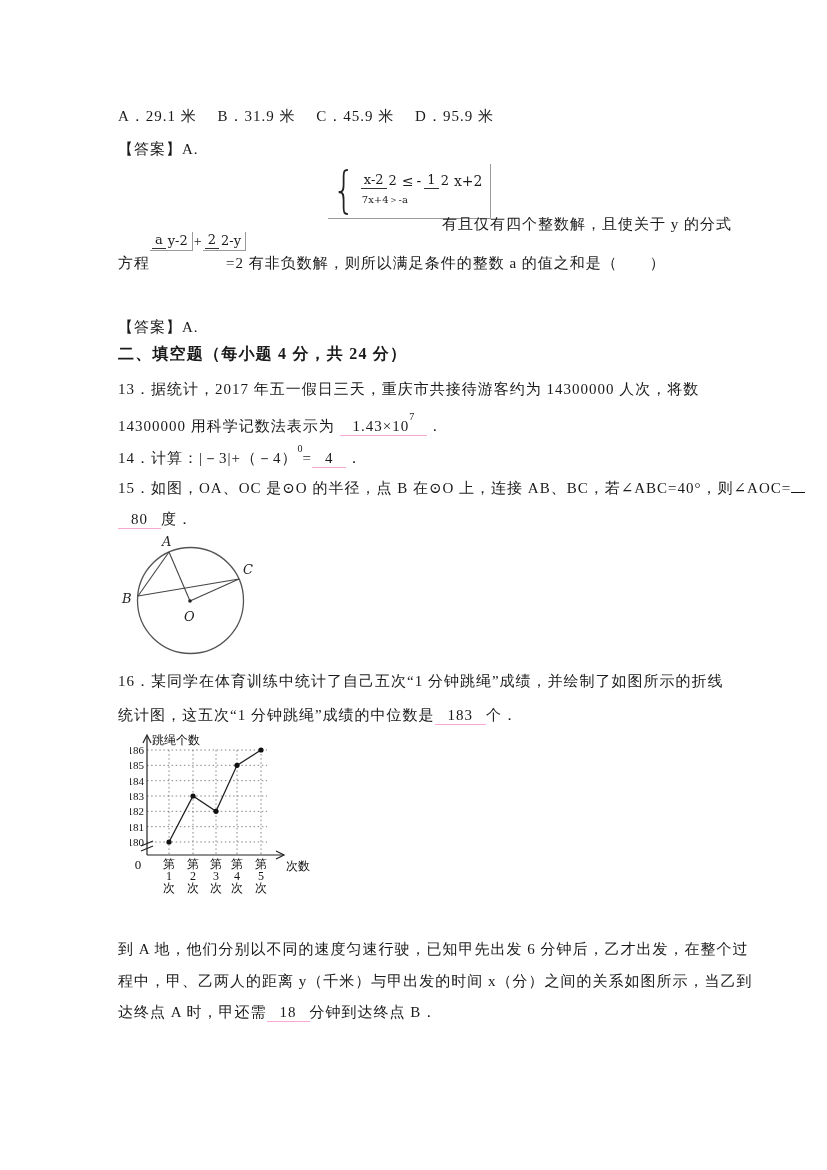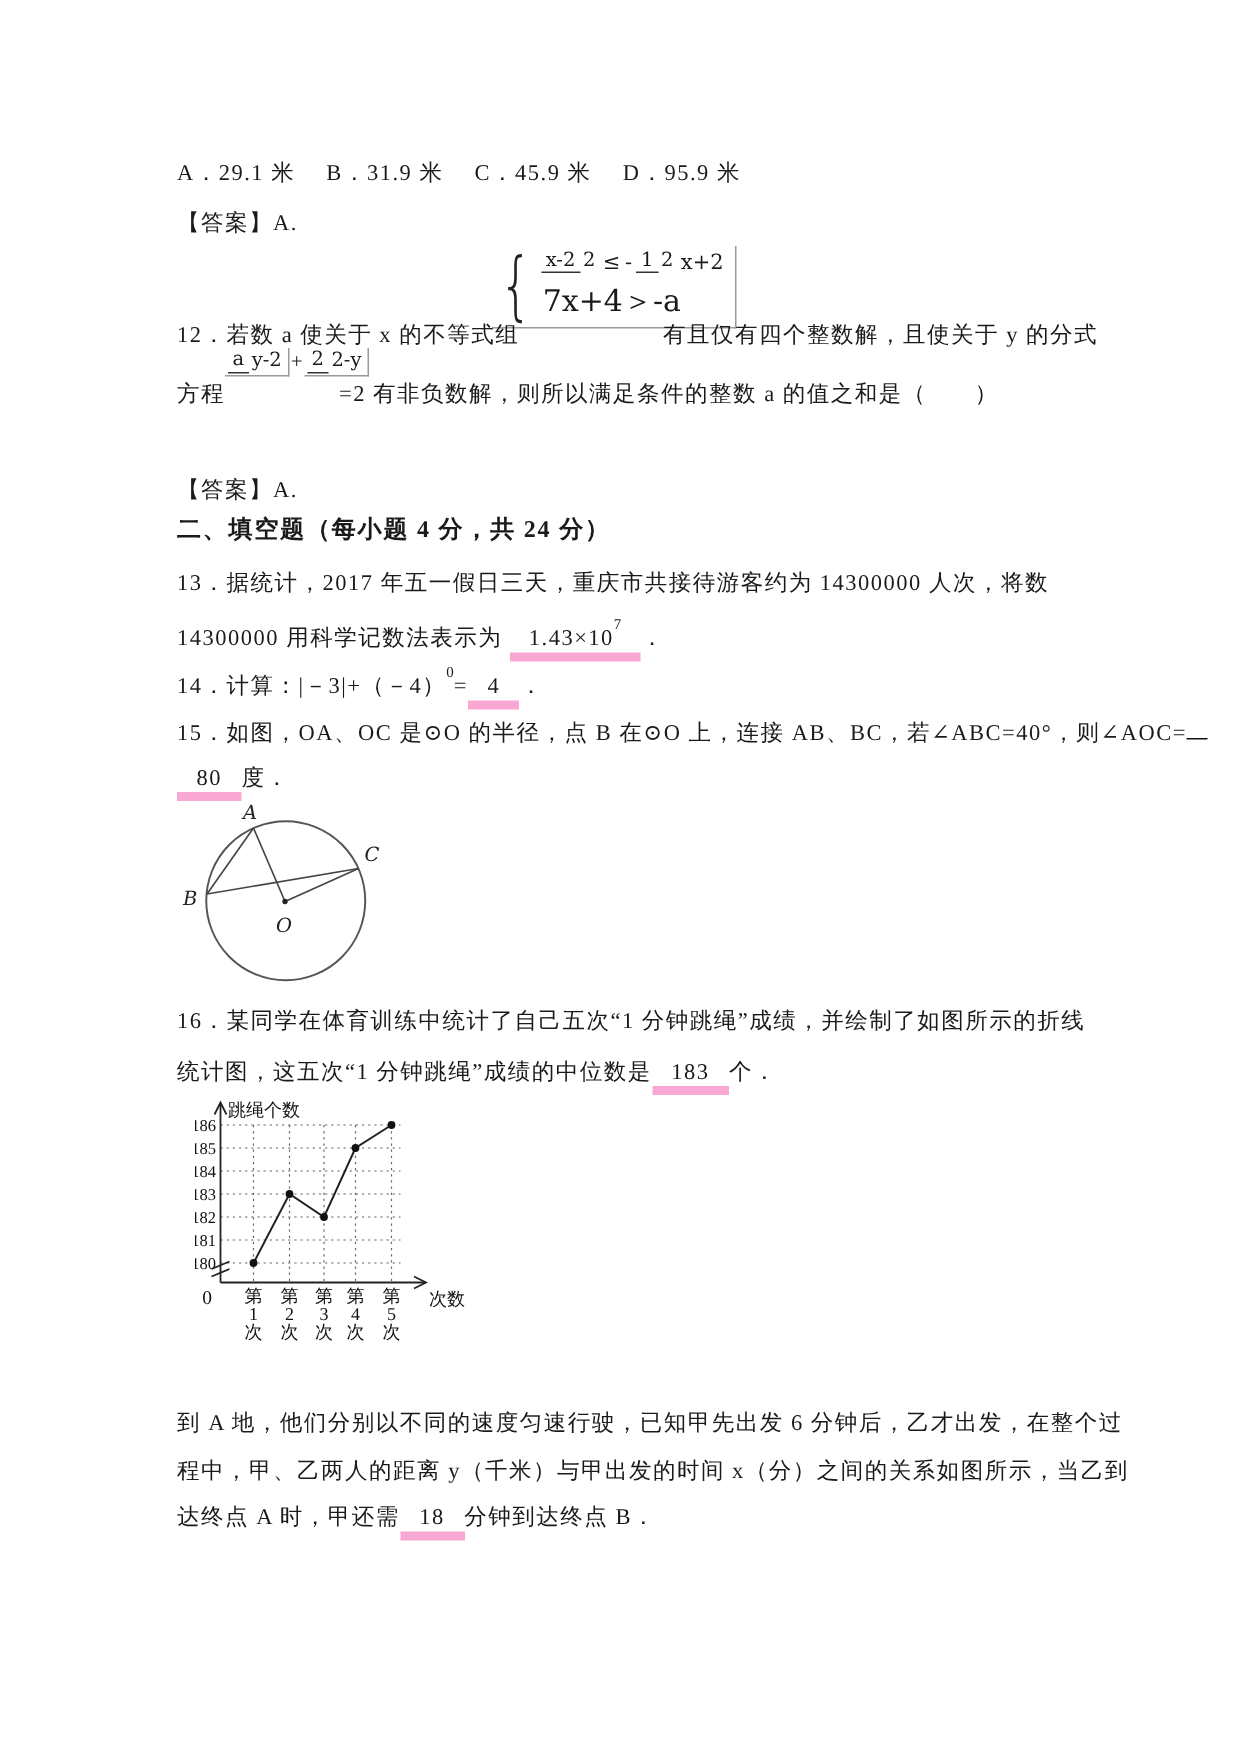--- a/index.html
+++ b/index.html
@@ -1,30 +1,30 @@
 <!DOCTYPE html>
 <html><head>
 <meta charset="utf-8">
 <style>
   html,body{margin:0;padding:0;background:#ffffff;}
   .page{position:relative;width:827px;height:1096px;background:#fff;overflow:hidden;
         font-family:"Liberation Serif","DejaVu Serif",serif;color:#1a1a1a;}
   .line{position:absolute;white-space:nowrap;font-size:15px;line-height:19px;letter-spacing:1px;}
   .hdr{font-weight:bold;font-size:16px;letter-spacing:1.2px;}
-  .ans-blank{display:inline-block;border-bottom:6px solid #f9a8d4;padding:0 13px 1px 13px;line-height:15px;}
+  .ans-blank{display:inline-block;border-bottom:1px solid #f9a8d4;padding:0 13px 1px 13px;line-height:15px;}
   .blank-start{display:inline-block;width:14px;border-bottom:1px solid #111;height:14px;}
   sup.sp{font-size:10px;position:relative;top:-5px;letter-spacing:0;}
   
   .sys{position:absolute;display:flex;align-items:center;border-right:1px solid #9a9a9a;
        border-bottom:1px solid #9a9a9a;padding:0 8px 2px 0;font-family:"DejaVu Serif",serif;}
   .sys .brace{font-size:50px;font-weight:200;line-height:52px;transform:scaleX(0.7);
               font-family:"DejaVu Sans",sans-serif;color:#222;}
   .sys .rows{display:flex;flex-direction:column;gap:4px;margin-left:1px;}
   .sys .r1{display:flex;align-items:center;gap:3px;font-size:14px;}
-  .sys .r2{font-size:20px;padding-left:1px;}
+  .sys .r2{font-size:10px;padding-left:1px;}
   .frac{display:inline-flex;align-items:center;font-size:13px;
         line-height:1.15;font-family:"DejaVu Serif",serif;}
   .frac .num{border-bottom:1px solid #333;padding:0 3px;}
   .frac .den{padding:0 2px;}
   .fgroup{position:absolute;display:flex;align-items:flex-start;}
   .eq-art{border-right:1px solid #9a9a9a;border-bottom:1px solid #9a9a9a;padding:1px 2px 1px 2px;}
   .fgroup .plus{align-self:flex-end;font-size:14px;margin:0 1px 1px 1px;}
   
   .fig{position:absolute;}
   .circ line{stroke:#444;stroke-width:1.1;}
@@ -59,21 +59,20 @@
         <span>-</span>
         <span class="frac">
             <span class="num">1</span>
             <span class="den">2</span>
           </span>
         <span>x+2</span>
       </div>
       <div class="r2">7x+4＞-a</div>
     </div>
   </div>
-  <div class="line" style="left:118px;top:215px">12．若数 a 使关于 x 的不等式组</div>
   <div class="line" style="left:442px;top:215px">有且仅有四个整数解，且使关于 y 的分式</div>
 
   <div class="line" style="left:118px;top:254px">方程</div>
   <div class="fgroup" style="left:150px;top:232px">
     <span class="frac eq-art">
         <span class="num">a</span>
         <span class="den">y-2</span>
       </span>
     <span class="plus">+</span>
     <span class="frac eq-art">

